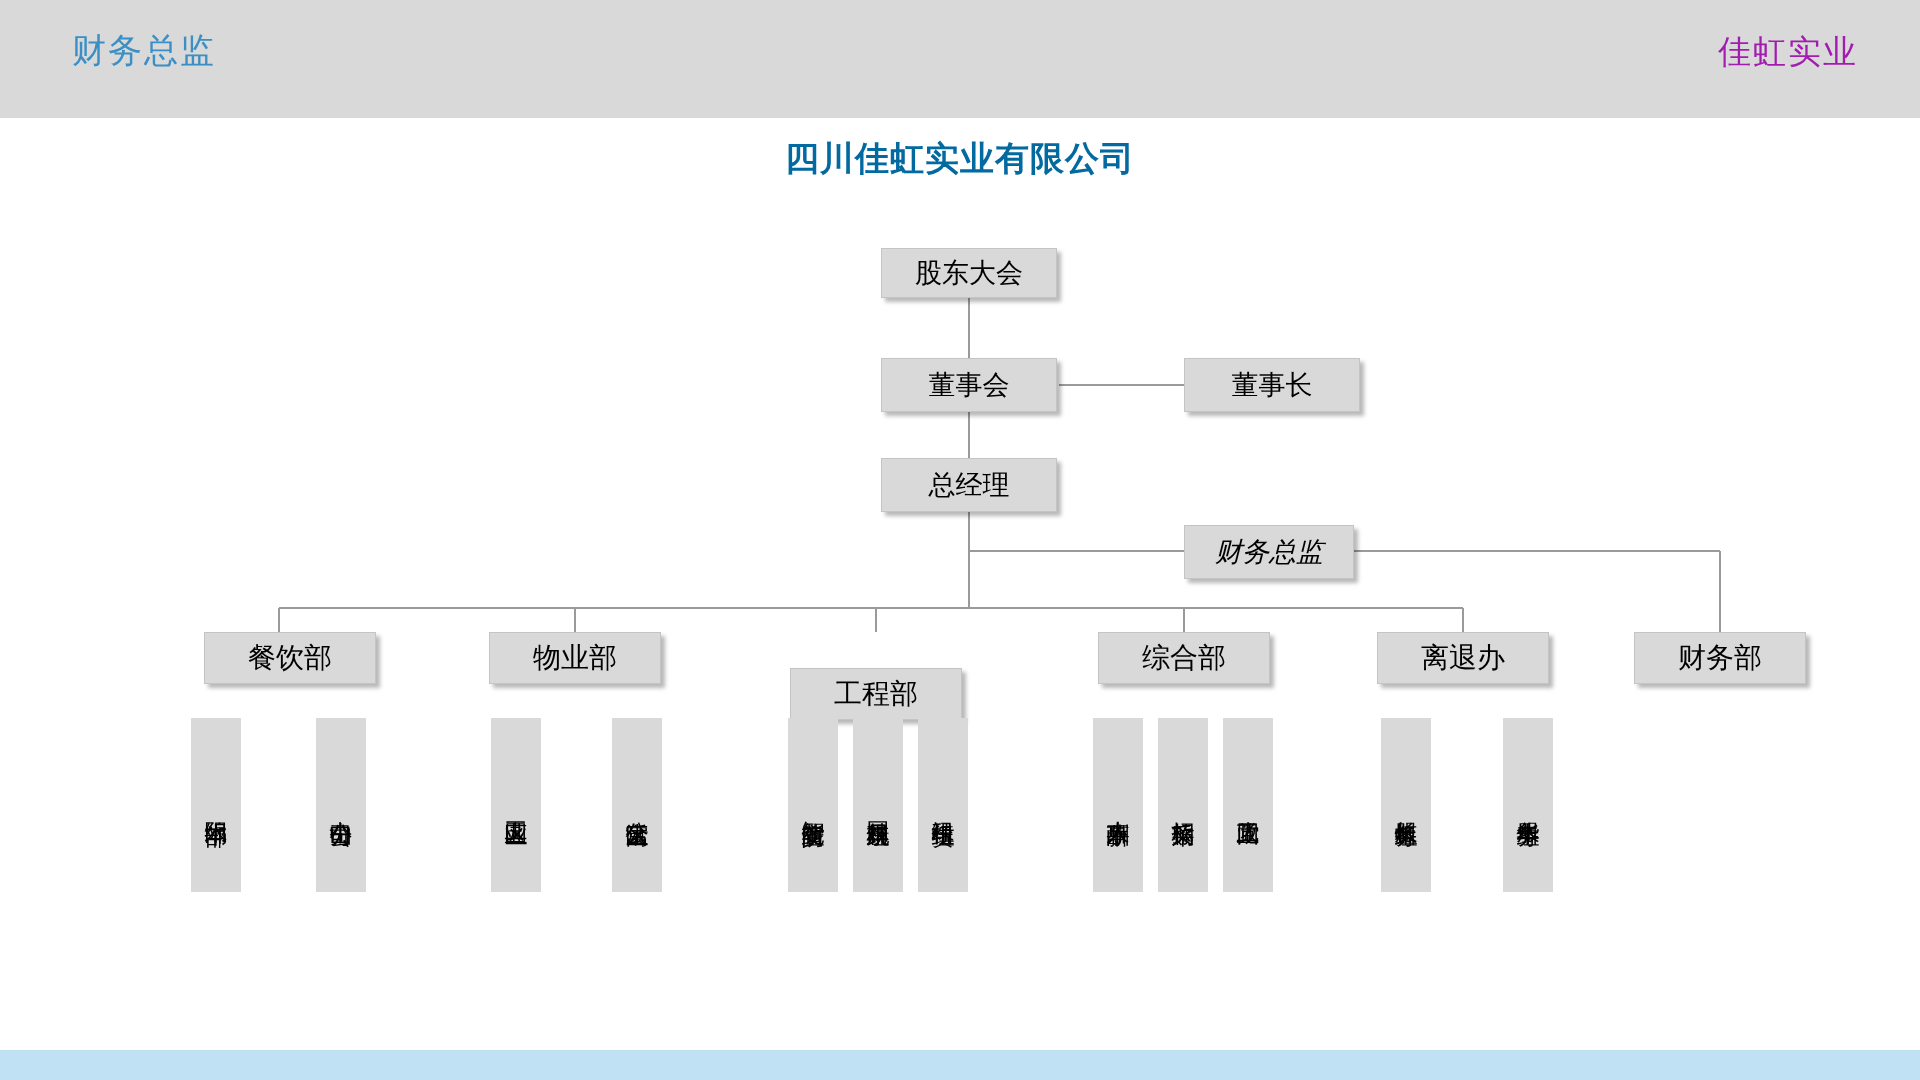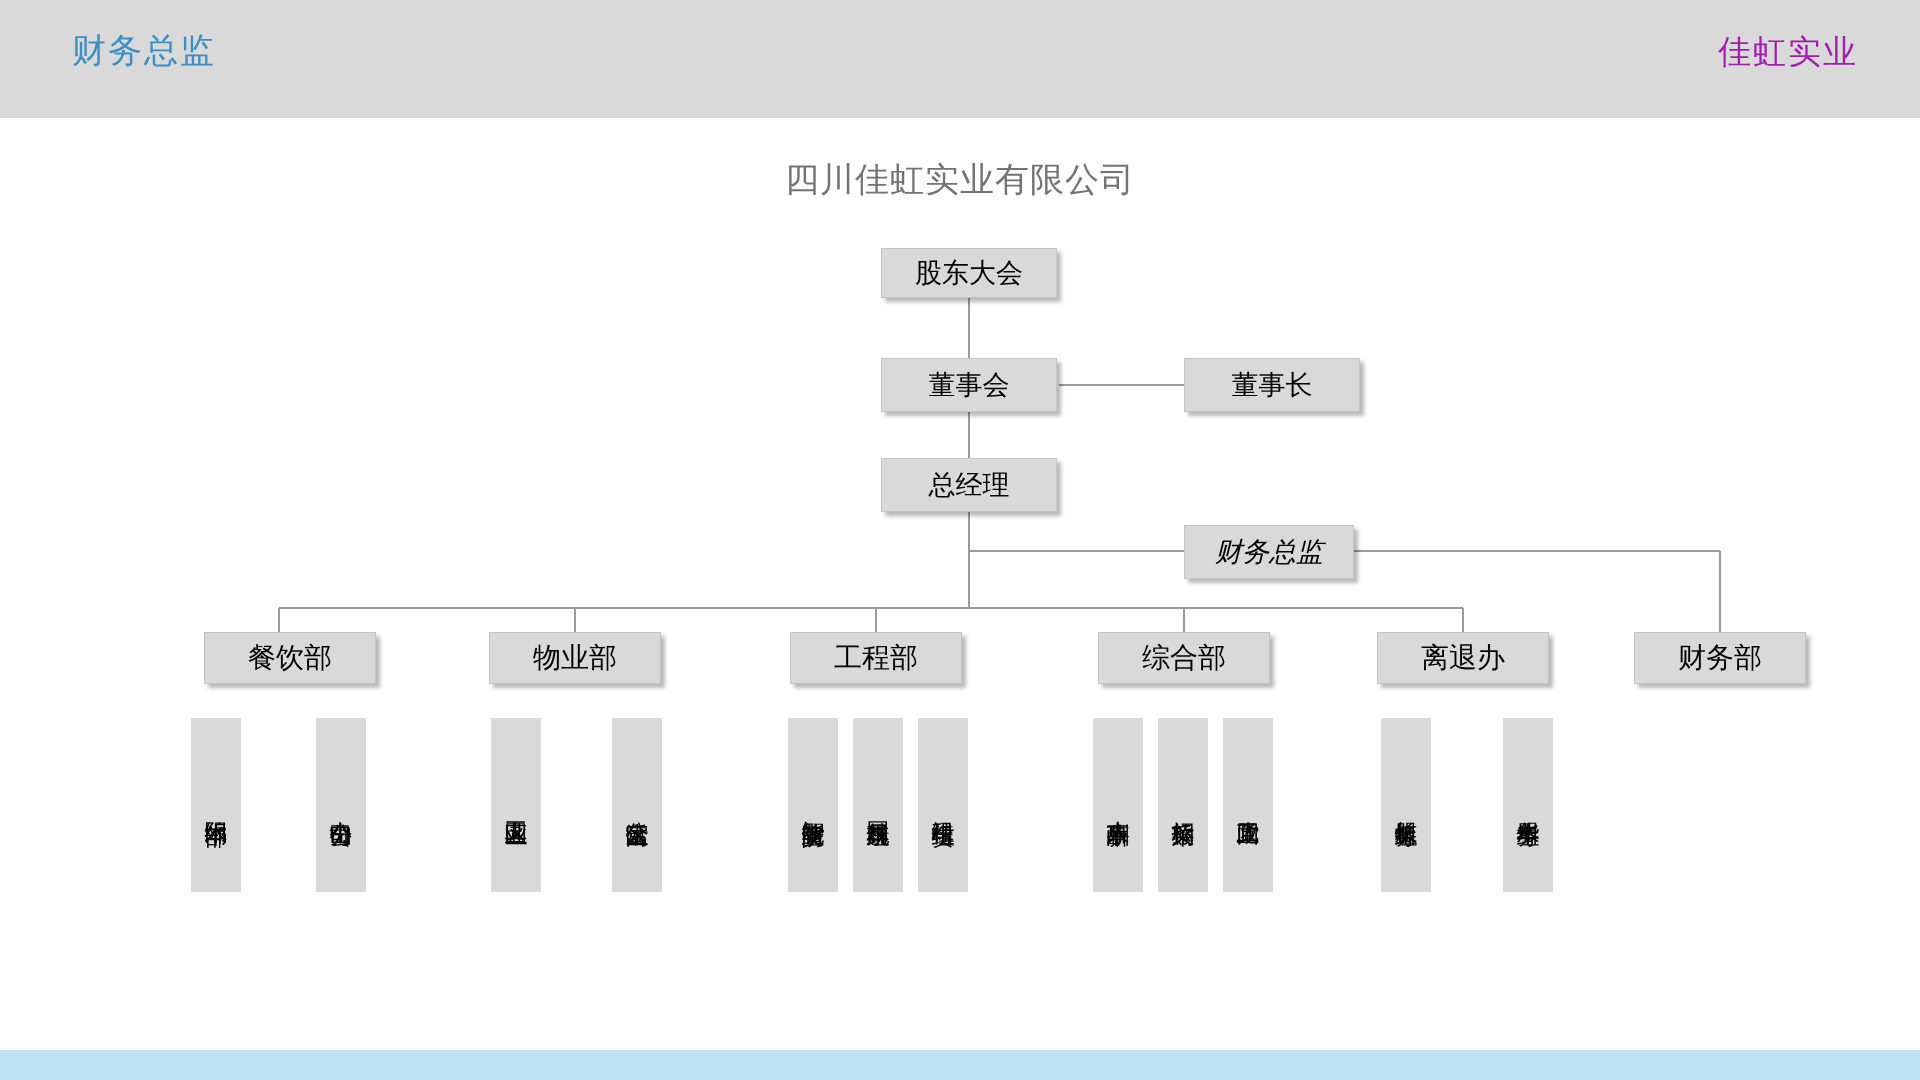--- a/index.html
+++ b/index.html
@@ -28,23 +28,23 @@
   }
 
   
   .footer-bar{
     position:absolute;left:0;bottom:0;width:1920px;height:30px;
     background:#bfe1f3;
   }
 
   
   .chart-title{
-    position:absolute;left:0;top:157px;width:1920px;
+    position:absolute;left:0;top:136px;width:1920px;
     text-align:center;
-    font-size:34px;font-weight:normal;color:#737373;
+    font-size:34px;font-weight:bold;color:#0369a1;
     letter-spacing:1px;
   }
 
   
   .chart-area{
     position:absolute;left:0;top:0;width:1920px;height:1080px;margin-left:36px;
   }
   .conn-svg{
     position:absolute;left:0;top:0;width:1920px;height:1080px;
     pointer-events:none;
@@ -142,21 +142,21 @@
   <div class="node exec" style="left:1148px;top:525px;width:170px;height:54px;font-style:italic;">
     <span>财务总监</span>
   </div>
 
   <div class="node dept" style="left:168px;top:632px;width:172px;height:52px;">
     <span>餐饮部</span>
   </div>
   <div class="node dept" style="left:453px;top:632px;width:172px;height:52px;">
     <span>物业部</span>
   </div>
-  <div class="node dept" style="left:754px;top:632px;width:172px;height:52px;">
+  <div class="node dept" style="left:754px;top:668px;width:172px;height:52px;">
     <span>工程部</span>
   </div>
   <div class="node dept" style="left:1062px;top:632px;width:172px;height:52px;">
     <span>综合部</span>
   </div>
   <div class="node dept" style="left:1341px;top:632px;width:172px;height:52px;">
     <span>离退办</span>
   </div>
   <div class="node dept" style="left:1598px;top:632px;width:172px;height:52px;">
     <span>财务部</span>

